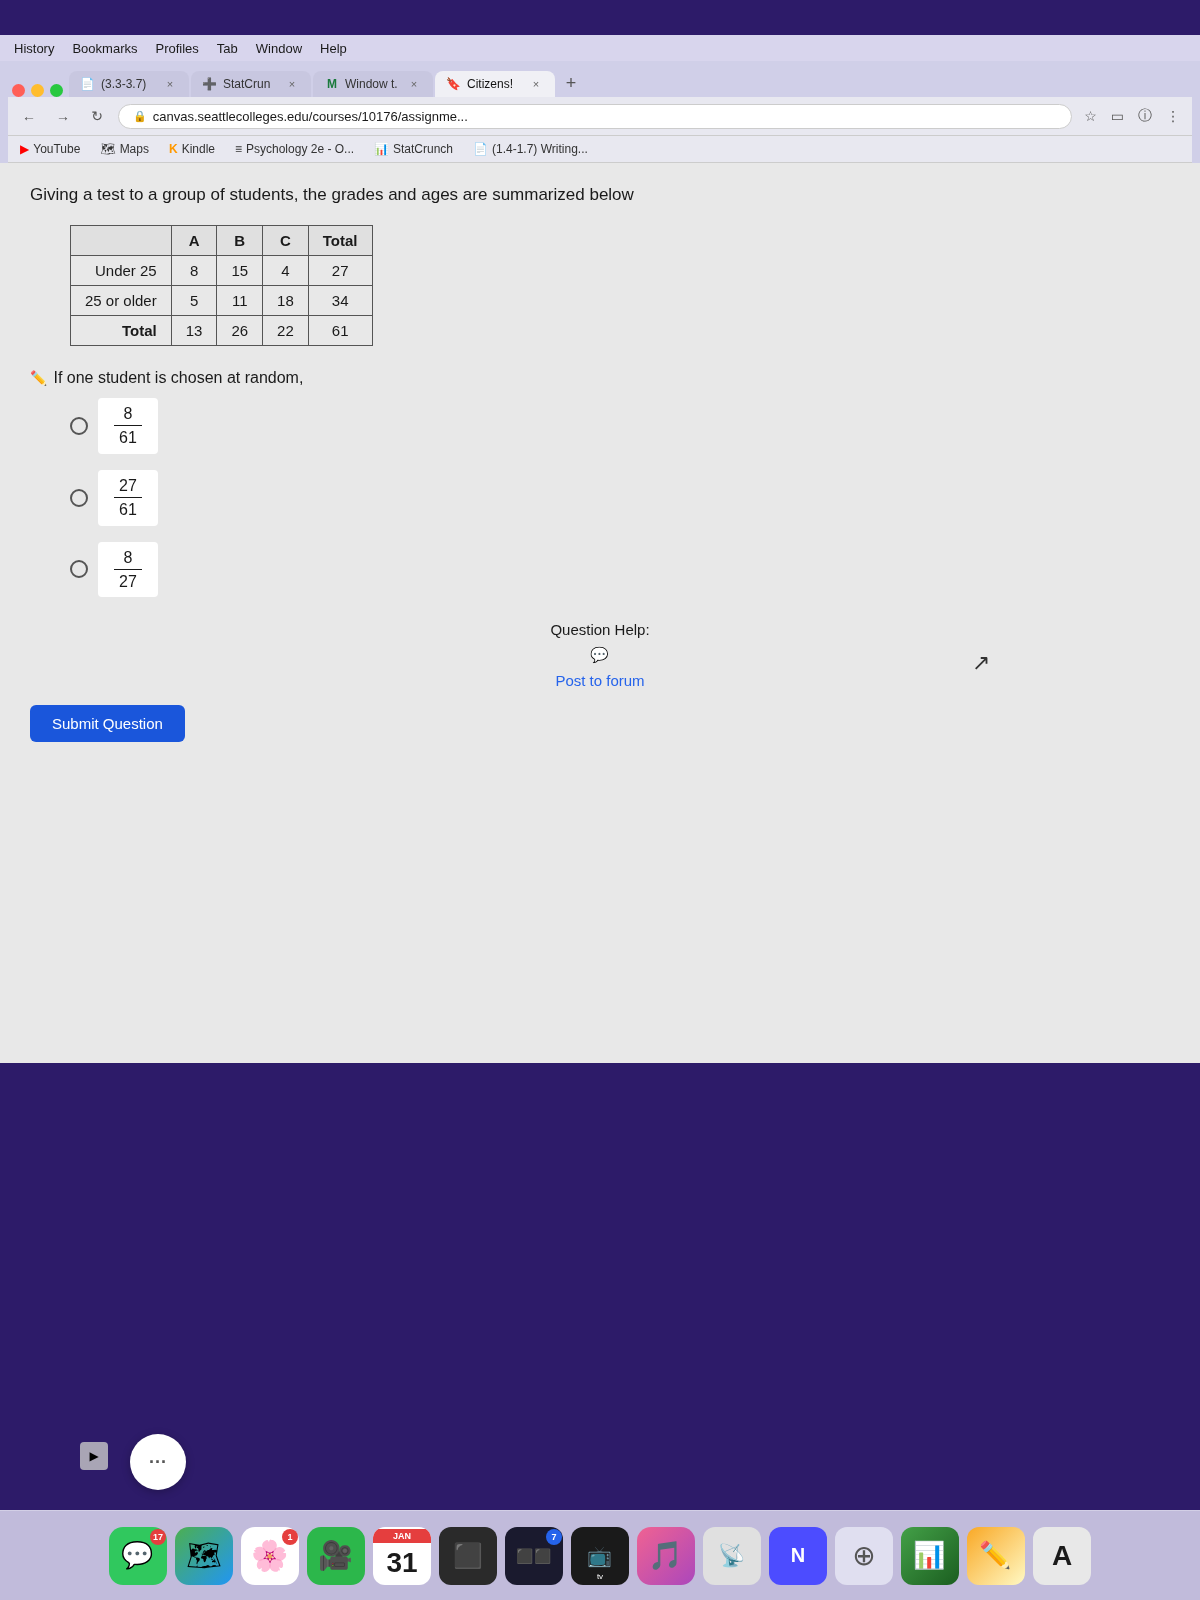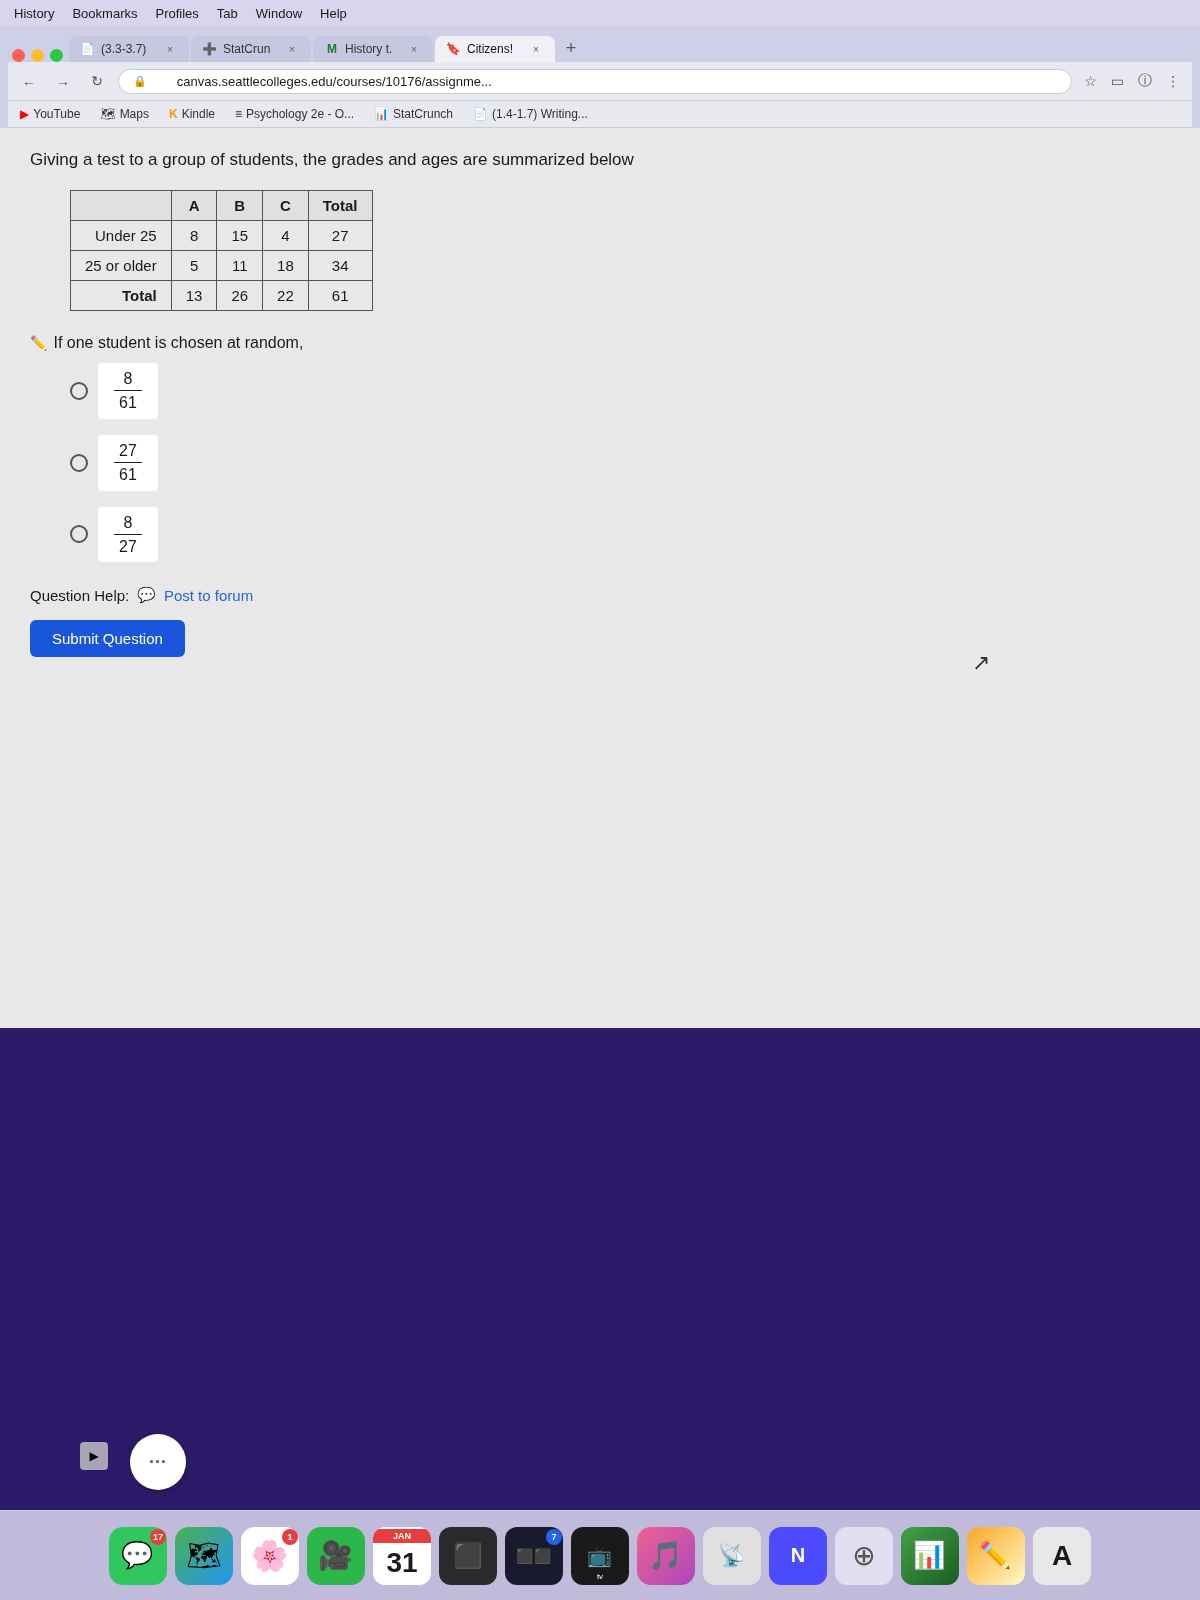--- a/index.html
+++ b/index.html
@@ -117,21 +117,20 @@
 
     .lock-icon {
       color: #555;
       font-size: 11px;
     }
 
     .address-text {
       flex: 1;
       font-size: 13px;
       color: #1a1a1a;
-      margin-left: 24px;
     }
 
     .address-actions {
       display: flex;
       gap: 6px;
       align-items: center;
     }
 
     .addr-btn {
       font-size: 14px;
@@ -278,20 +277,21 @@
       line-height: 1.2;
     }
 
     
     .question-help {
       margin: 24px 0 16px 0;
       display: flex;
       align-items: center;
       gap: 8px;
       font-size: 15px;
+      flex-direction: column;
     }
 
     .post-to-forum-link {
       color: #2563eb;
       text-decoration: none;
       cursor: pointer;
       display: flex;
       align-items: center;
       gap: 4px;
     }
@@ -414,20 +414,21 @@
     .macos-menubar {
       background: #d8d5ed;
       height: 26px;
       display: flex;
       align-items: center;
       padding: 0 14px;
       gap: 18px;
       font-size: 13px;
       font-weight: 500;
       color: #1a1a1a;
+      margin-top: 35px;
     }
   </style>
 </head>
 <body>
 
 <div class="macos-menubar">
   <span>History</span>
   <span>Bookmarks</span>
   <span>Profiles</span>
   <span>Tab</span>
@@ -451,21 +452,21 @@
     </div>
 
     <div class="tab">
       <span class="tab-icon">➕</span>
       <span>StatCrun</span>
       <span class="tab-close">×</span>
     </div>
 
     <div class="tab">
       <span class="tab-icon" style="font-weight:bold;color:#1a7a3c;">M</span>
-      <span>History t.</span>
+      <span>Window t.</span>
       <span class="tab-close">×</span>
     </div>
 
     <div class="tab active">
       <span class="tab-icon">🔖</span>
       <span>Citizens!</span>
       <span class="tab-close">×</span>
     </div>
 
     <div class="tab-add">+</div>

